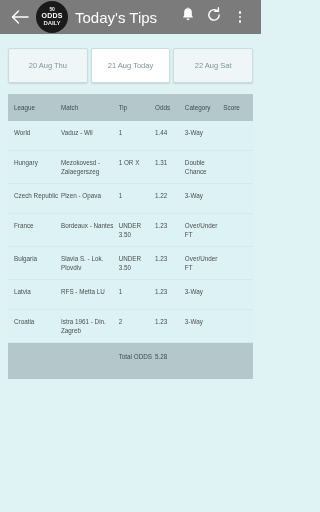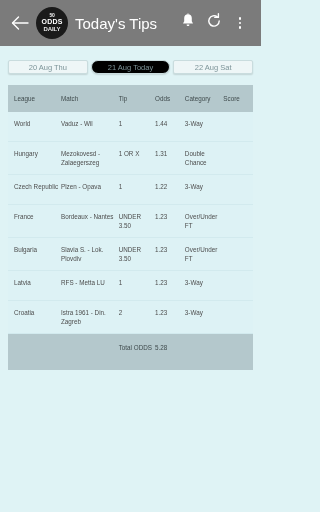--- a/index.html
+++ b/index.html
@@ -10,21 +10,21 @@
     width: 261px;
     height: 512px;
     overflow: hidden;
     background: #dff3f5;
     font-family: "Liberation Sans", sans-serif;
     -webkit-font-smoothing: antialiased;
   }
 
   
   .appbar {
-    height: 46px;
+    height: 34px;
     background: #7b7b7b;
     display: flex;
     align-items: center;
     padding: 0 8px 0 6px;
     box-sizing: border-box;
   }
   .back-btn {
     width: 28px;
     height: 28px;
     display: flex;
@@ -104,37 +104,36 @@
 
   
   .datebar {
     padding: 14px 0 6px 8px;
     display: flex;
     gap: 3px;
     box-sizing: border-box;
   }
   .date-tab {
     flex: 1 1 0;
-    height: 14px;
+    height: 35px;
     background: #eef6f7;
     border: 1px solid #c9dcde;
     border-radius: 2px;
     display: flex;
     align-items: center;
     justify-content: center;
     font-size: 7.5px;
     color: #7d9499;
     box-shadow: 0 1px 1.5px rgba(0,0,0,0.13);
     box-sizing: border-box;
     white-space: nowrap;
   }
   .date-tab:last-child { margin-right: 8px; text-align: right; }
   .date-tab.selected {
-    background: #000000;
-    border-radius: 13px;
+    background: #ffffff;
   }
 
   
   .table-wrap {
     margin: 5px 8px 0 8px;
     background: transparent;
   }
   .row {
     display: flex;
     align-items: flex-start;

